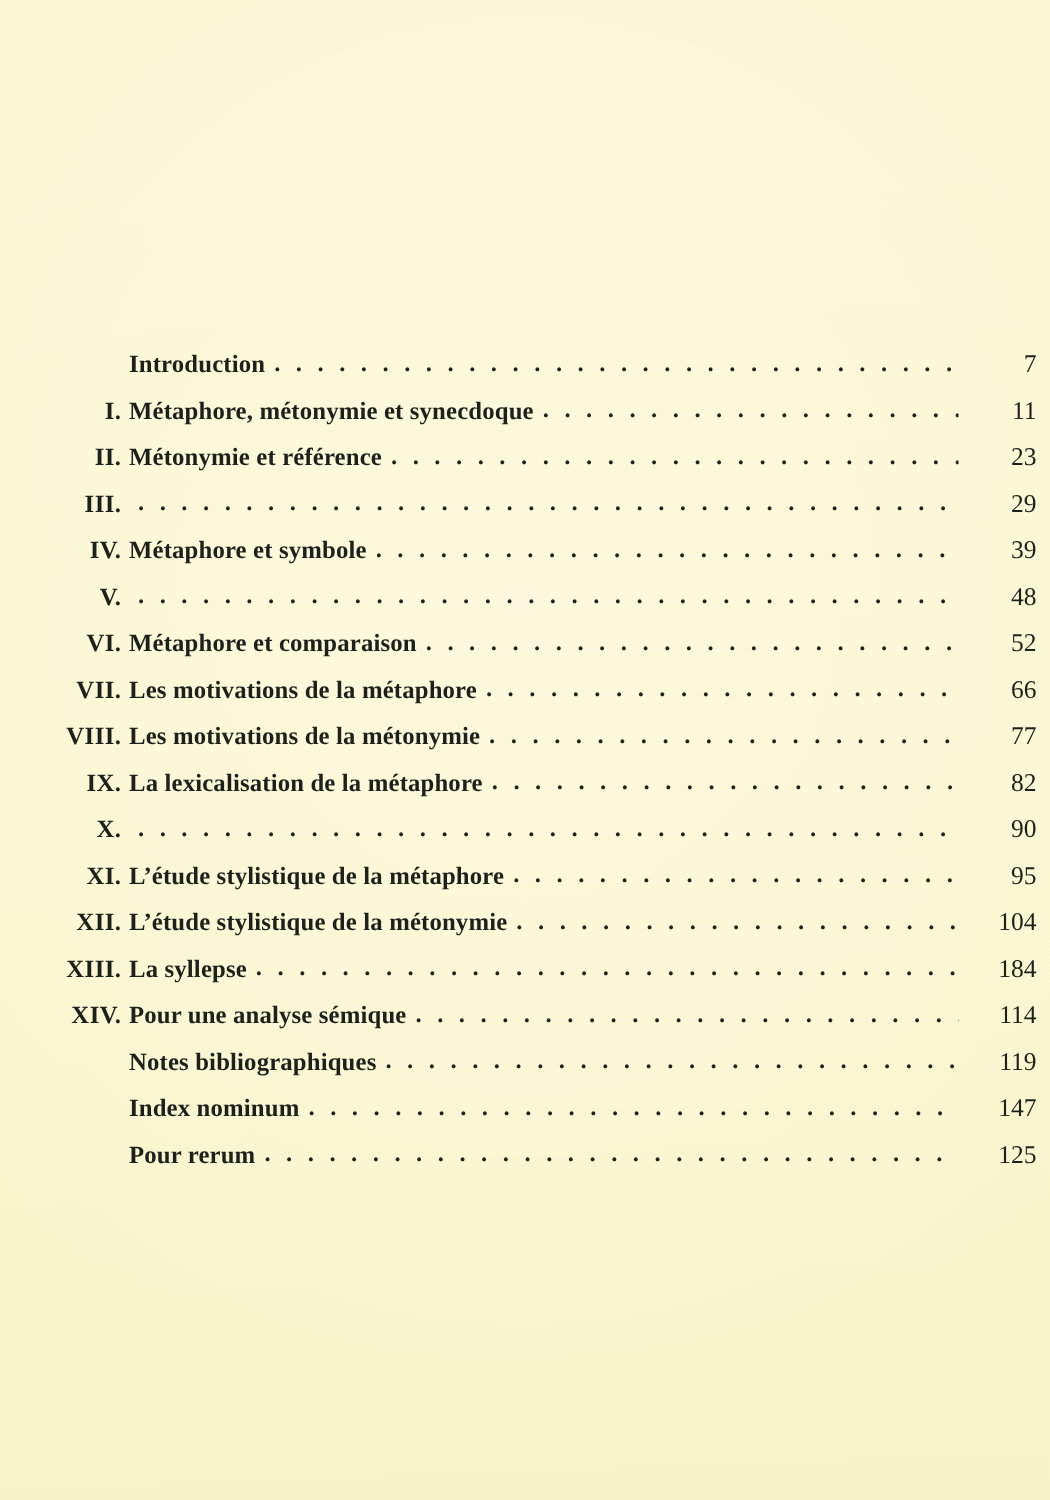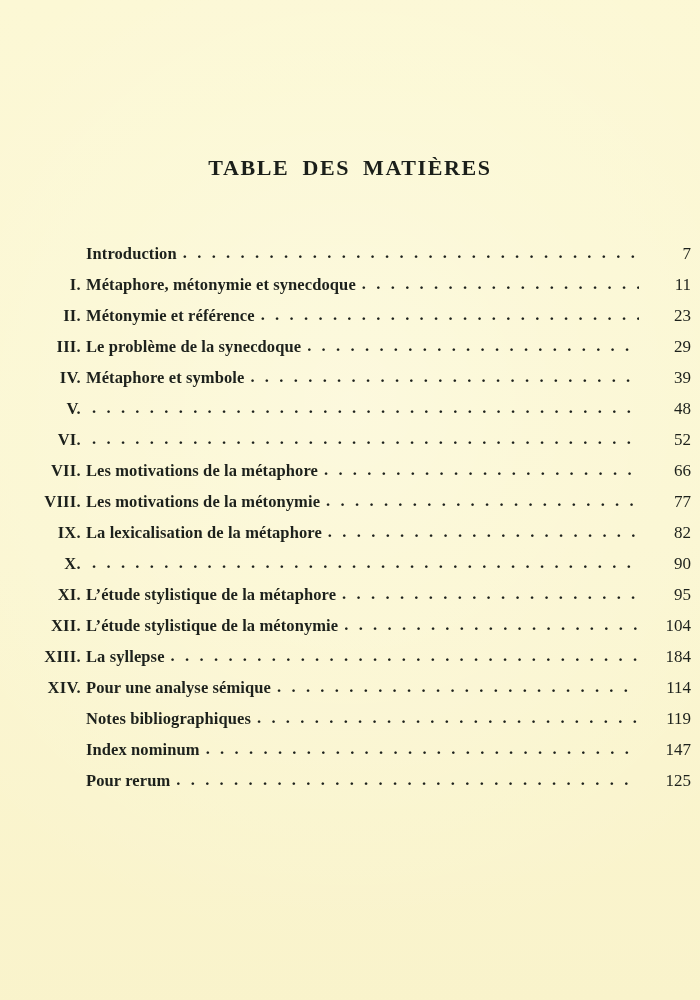--- a/index.html
+++ b/index.html
@@ -54,21 +54,21 @@
   
   #toc-list {
     position: absolute;
     top: 233px;
     left: 0;
     width: 700px;
   }
 
   .toc-row {
     display: flex;
-    align-items: flex-end;
+    align-items: flex-start;
     height: 31px;
     font-size: 16.5px;
     font-weight: bold;
     color: #1d211c;
   }
 
   
   .toc-num {
     width: 86px;
     flex: 0 0 86px;
@@ -111,21 +111,20 @@
   
   .toc-row.unnumbered .toc-num { visibility: hidden; }
 </style>
 </head>
 <body style="background: rgb(253, 251, 231); color: rgb(29, 33, 28);">
 
 <div id="page">
 
   <div id="paper-texture"></div>
 
-  <div id="toc-title">TABLE  DES  MATIÈRES</div>
 
   <div id="toc-list">
       <div class="toc-row unnumbered">
         <span class="toc-num"></span>
         <span class="toc-label">Introduction</span>
         <span class="toc-leader">. . . . . . . . . . . . . . . . . . . . . . . . . . . . . . . . . . . . . . . . . . . . . . . . . . . . . . . . . . . . . . . . . . . . . . . . . . . . . . . . . . . . . . . . . </span>
         <span class="toc-page">7</span>
       </div>
       <div class="toc-row">
         <span class="toc-num">I.</span>
@@ -134,37 +133,37 @@
         <span class="toc-page">11</span>
       </div>
       <div class="toc-row">
         <span class="toc-num">II.</span>
         <span class="toc-label">Métonymie et référence</span>
         <span class="toc-leader">. . . . . . . . . . . . . . . . . . . . . . . . . . . . . . . . . . . . . . . . . . . . . . . . . . . . . . . . . . . . . . . . . . . . . . . . . . . . . . . . . . . . . . . . . </span>
         <span class="toc-page">23</span>
       </div>
       <div class="toc-row">
         <span class="toc-num">III.</span>
-        <span class="toc-label">Le problème de la synecdoque</span>
         <span class="toc-leader">. . . . . . . . . . . . . . . . . . . . . . . . . . . . . . . . . . . . . . . . . . . . . . . . . . . . . . . . . . . . . . . . . . . . . . . . . . . . . . . . . . . . . . . . . </span>
         <span class="toc-page">29</span>
       </div>
       <div class="toc-row">
         <span class="toc-num">IV.</span>
         <span class="toc-label">Métaphore et symbole</span>
         <span class="toc-leader">. . . . . . . . . . . . . . . . . . . . . . . . . . . . . . . . . . . . . . . . . . . . . . . . . . . . . . . . . . . . . . . . . . . . . . . . . . . . . . . . . . . . . . . . . </span>
         <span class="toc-page">39</span>
       </div>
       <div class="toc-row">
         <span class="toc-num">V.</span>
         <span class="toc-leader">. . . . . . . . . . . . . . . . . . . . . . . . . . . . . . . . . . . . . . . . . . . . . . . . . . . . . . . . . . . . . . . . . . . . . . . . . . . . . . . . . . . . . . . . . </span>
         <span class="toc-page">48</span>
       </div>
       <div class="toc-row">
         <span class="toc-num">VI.</span>
+        <span class="toc-label">Métaphore et comparaison</span>
         <span class="toc-leader">. . . . . . . . . . . . . . . . . . . . . . . . . . . . . . . . . . . . . . . . . . . . . . . . . . . . . . . . . . . . . . . . . . . . . . . . . . . . . . . . . . . . . . . . . </span>
         <span class="toc-page">52</span>
       </div>
       <div class="toc-row">
         <span class="toc-num">VII.</span>
         <span class="toc-label">Les motivations de la métaphore</span>
         <span class="toc-leader">. . . . . . . . . . . . . . . . . . . . . . . . . . . . . . . . . . . . . . . . . . . . . . . . . . . . . . . . . . . . . . . . . . . . . . . . . . . . . . . . . . . . . . . . . </span>
         <span class="toc-page">66</span>
       </div>
       <div class="toc-row">

